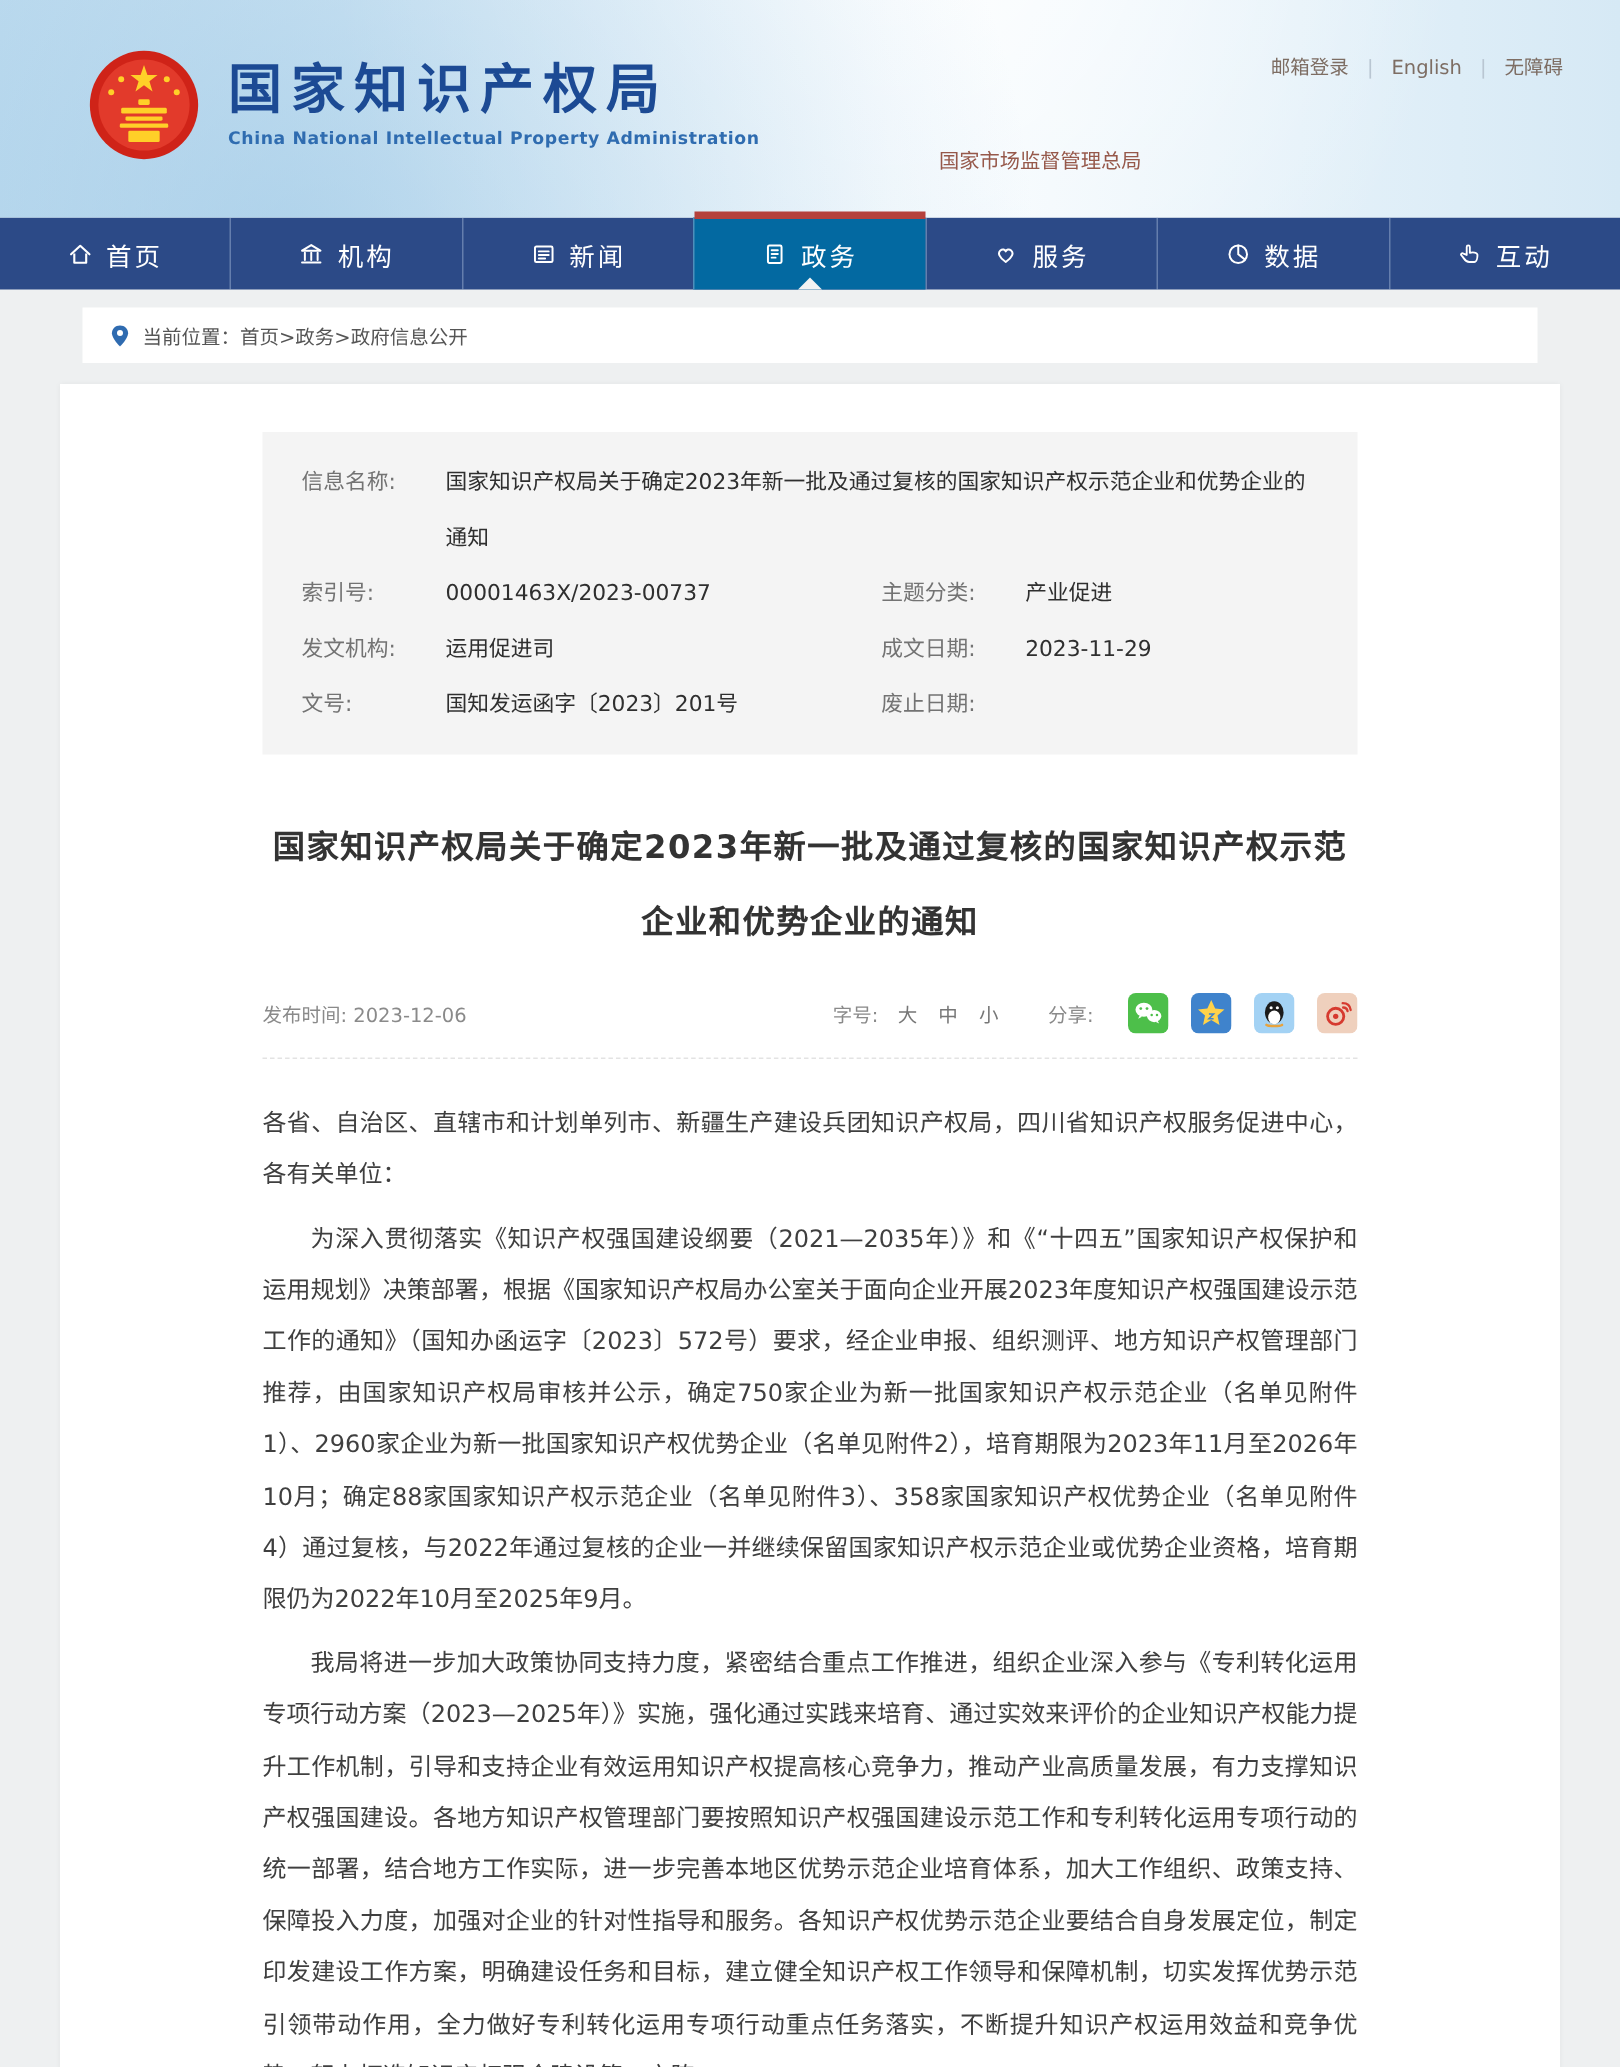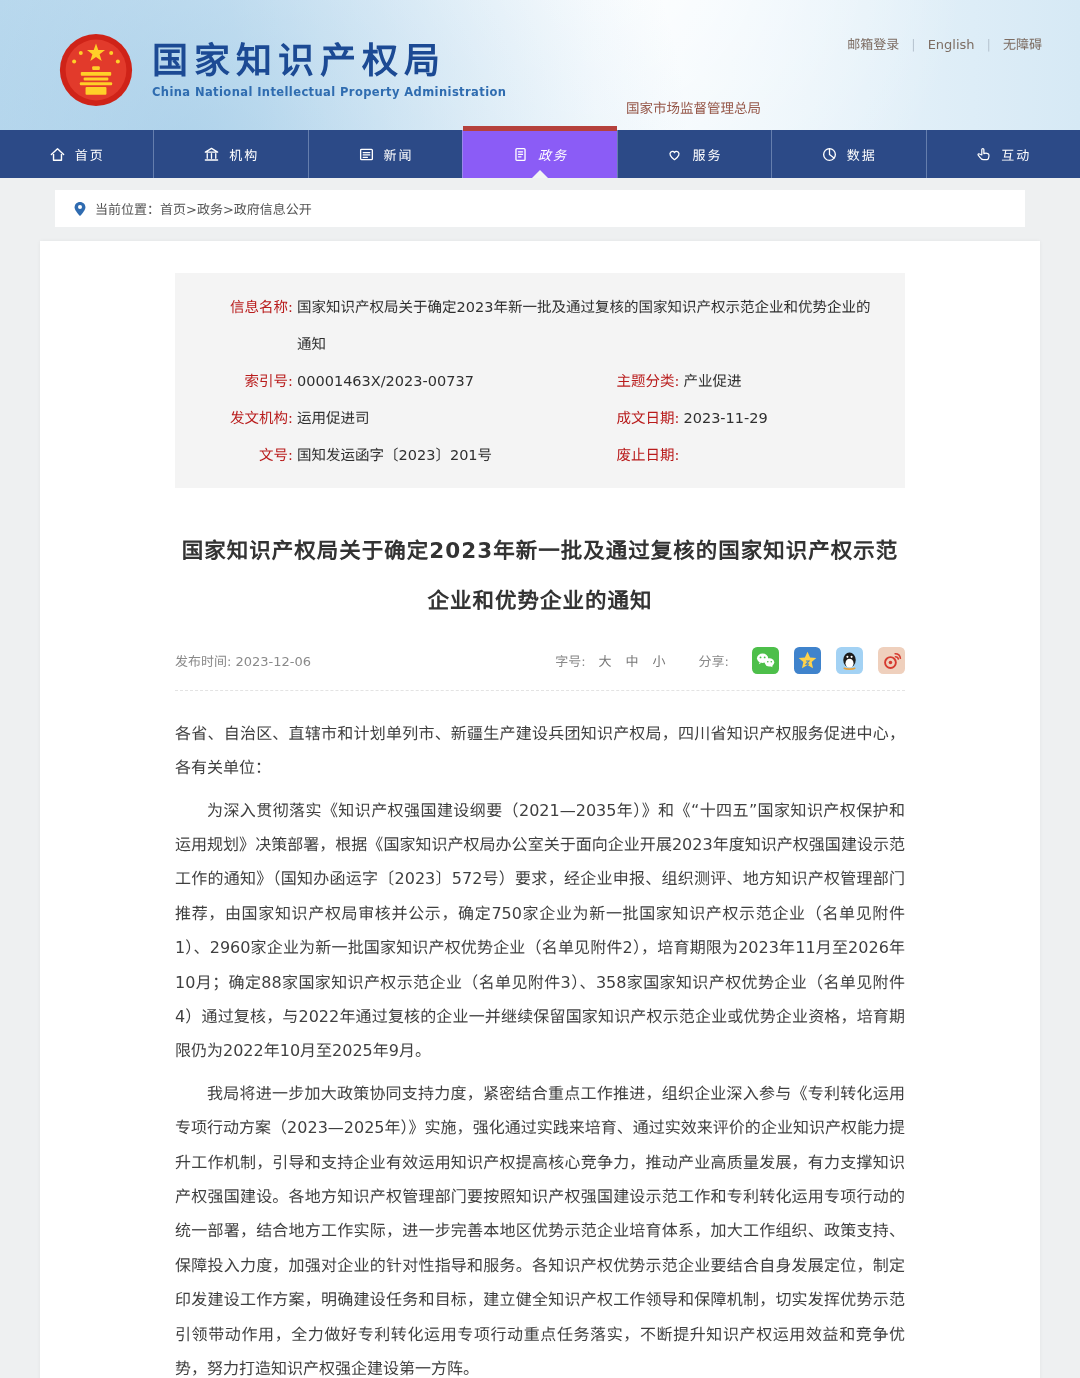--- a/index.html
+++ b/index.html
@@ -6,21 +6,21 @@
   html,body { background:#e9ebed; }
   body {
     width:1080px; margin:0 auto;
     font-family:"DejaVu Sans","Liberation Sans",sans-serif;
     color:#333;
   }
   .page { width:1080px; background:#eef0f1; min-height:1378px; position:relative; }
 
   
   .site-header {
-    height:130px; position:relative;
+    height:145px; position:relative;
     background:
       radial-gradient(circle at 18% 120%, rgba(140,190,225,.55), rgba(140,190,225,0) 55%),
       radial-gradient(circle at 55% -40%, rgba(255,255,255,.9), rgba(255,255,255,0) 60%),
       linear-gradient(90deg,#c9e2f2 0%, #e4f1f9 30%, #f6fbfe 55%, #d6e9f5 100%);
     overflow:hidden;
   }
   .logo-wrap { position:absolute; left:58px; top:32px; display:flex; align-items:center; }
   .emblem { width:76px; height:76px; flex:0 0 auto; }
   .logo-text { margin-left:18px; }
   .site-title { font-size:36px; font-weight:bold; color:#1c4a94; letter-spacing:6px; line-height:1.1; }
@@ -43,25 +43,25 @@
   .search-box input::placeholder { color:#9aa5ae; }
   .search-btn {
     width:44px; height:24px; border-left:1px solid #d9e0e5; display:flex;
     align-items:center; justify-content:center; cursor:pointer; background:none; border-top:none; border-right:none; border-bottom:none;
   }
 
   
   .main-nav { height:48px; background:#2c4a87; display:flex; }
   .nav-item {
     flex:1; position:relative; display:flex; align-items:center; justify-content:center;
-    color:#fff; font-size:13px; letter-spacing:2px; cursor:pointer;
+    color:#fff; font-size:17px; letter-spacing:2px; cursor:pointer;
   }
   .nav-item + .nav-item { border-left:1px solid rgba(170,190,220,.45); }
   .nav-item .nav-ico { margin-right:9px; display:flex; }
-  .nav-item.active { background:#8b5cf6;font-style:italic; }
+  .nav-item.active { background:#0369a1; }
   .nav-item.active::before {
     content:""; position:absolute; top:-4px; left:0; right:0; height:5px; background:#b5413c;
   }
   .nav-item.active::after {
     content:""; position:absolute; bottom:0; left:50%; margin-left:-8px;
     border-left:8px solid transparent; border-right:8px solid transparent; border-bottom:8px solid #f2f3f4;
   }
 
   
   .crumb-bar {
@@ -78,21 +78,21 @@
     box-shadow:0 0 4px rgba(0,0,0,.05); min-height:1090px;
   }
   .inner { width:730px; margin:0 auto; }
 
   
   .doc-info { background:#f4f4f4; padding:16px 26px 14px; }
   .di-row { display:flex; line-height:2.55; font-size:14.5px; }
   .di-cell { display:flex; }
   .di-cell.left { width:57%; }
   .di-cell.right { width:43%; }
-  .di-label { width:92px; text-align:right; color:#b91c1c; flex:0 0 auto; }
+  .di-label { width:92px; color:#737373; flex:0 0 auto; }
   .di-value { color:#2f2f2f; padding-left:4px; }
 
   
   .art-title {
     margin-top:38px; text-align:center; font-size:21.5px; font-weight:600;
     color:#333; line-height:2.35; letter-spacing:1px;
   }
 
   
   .meta-row {

